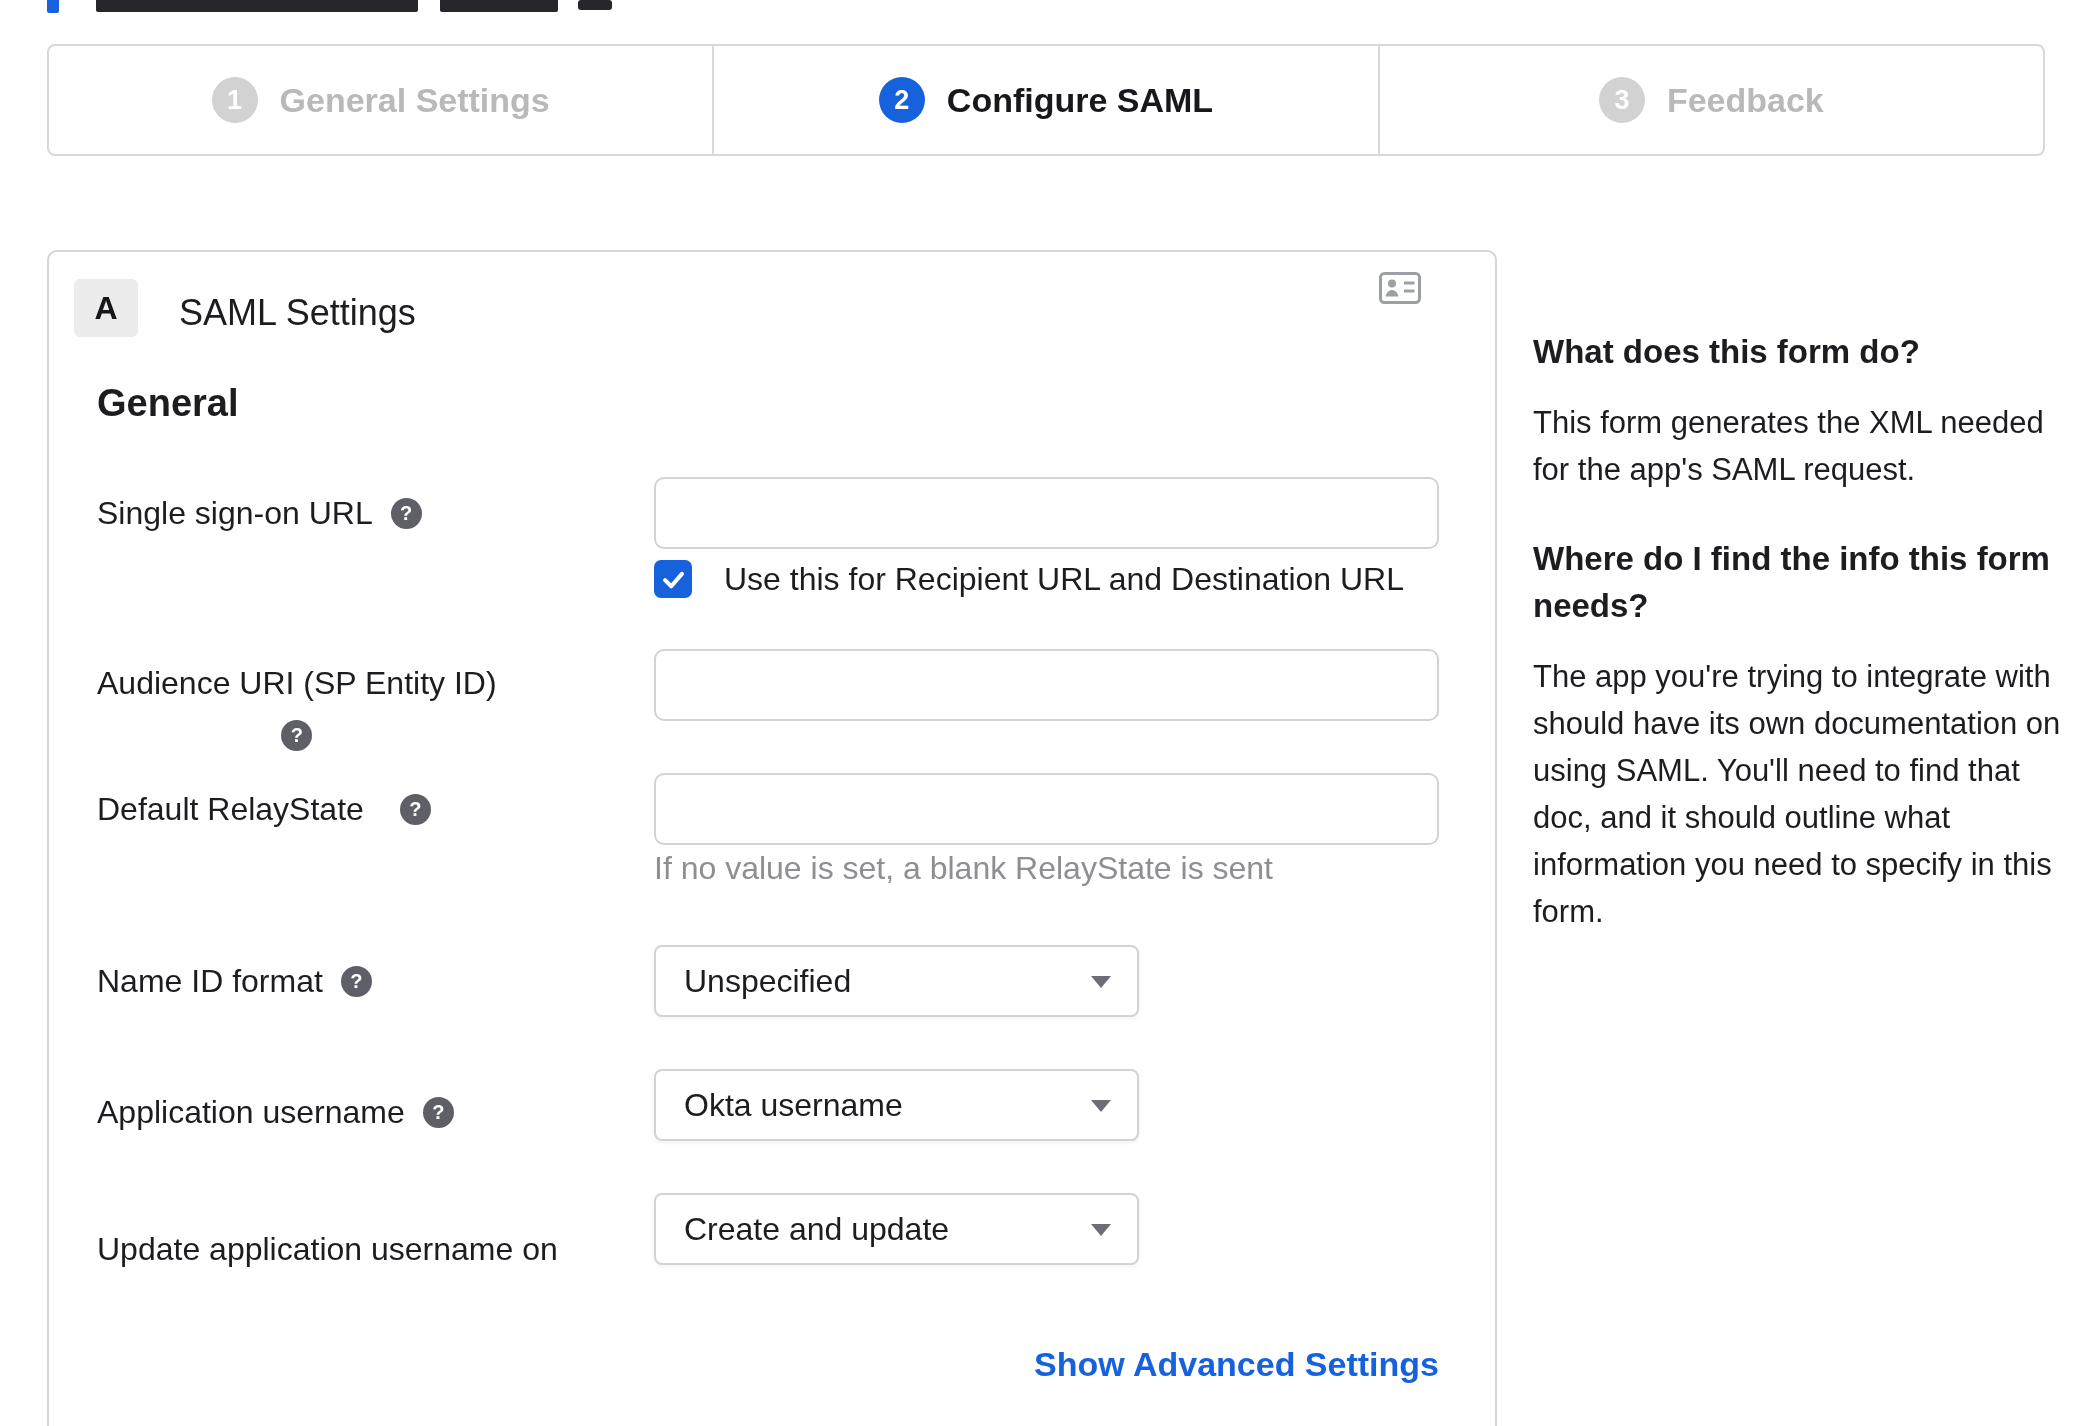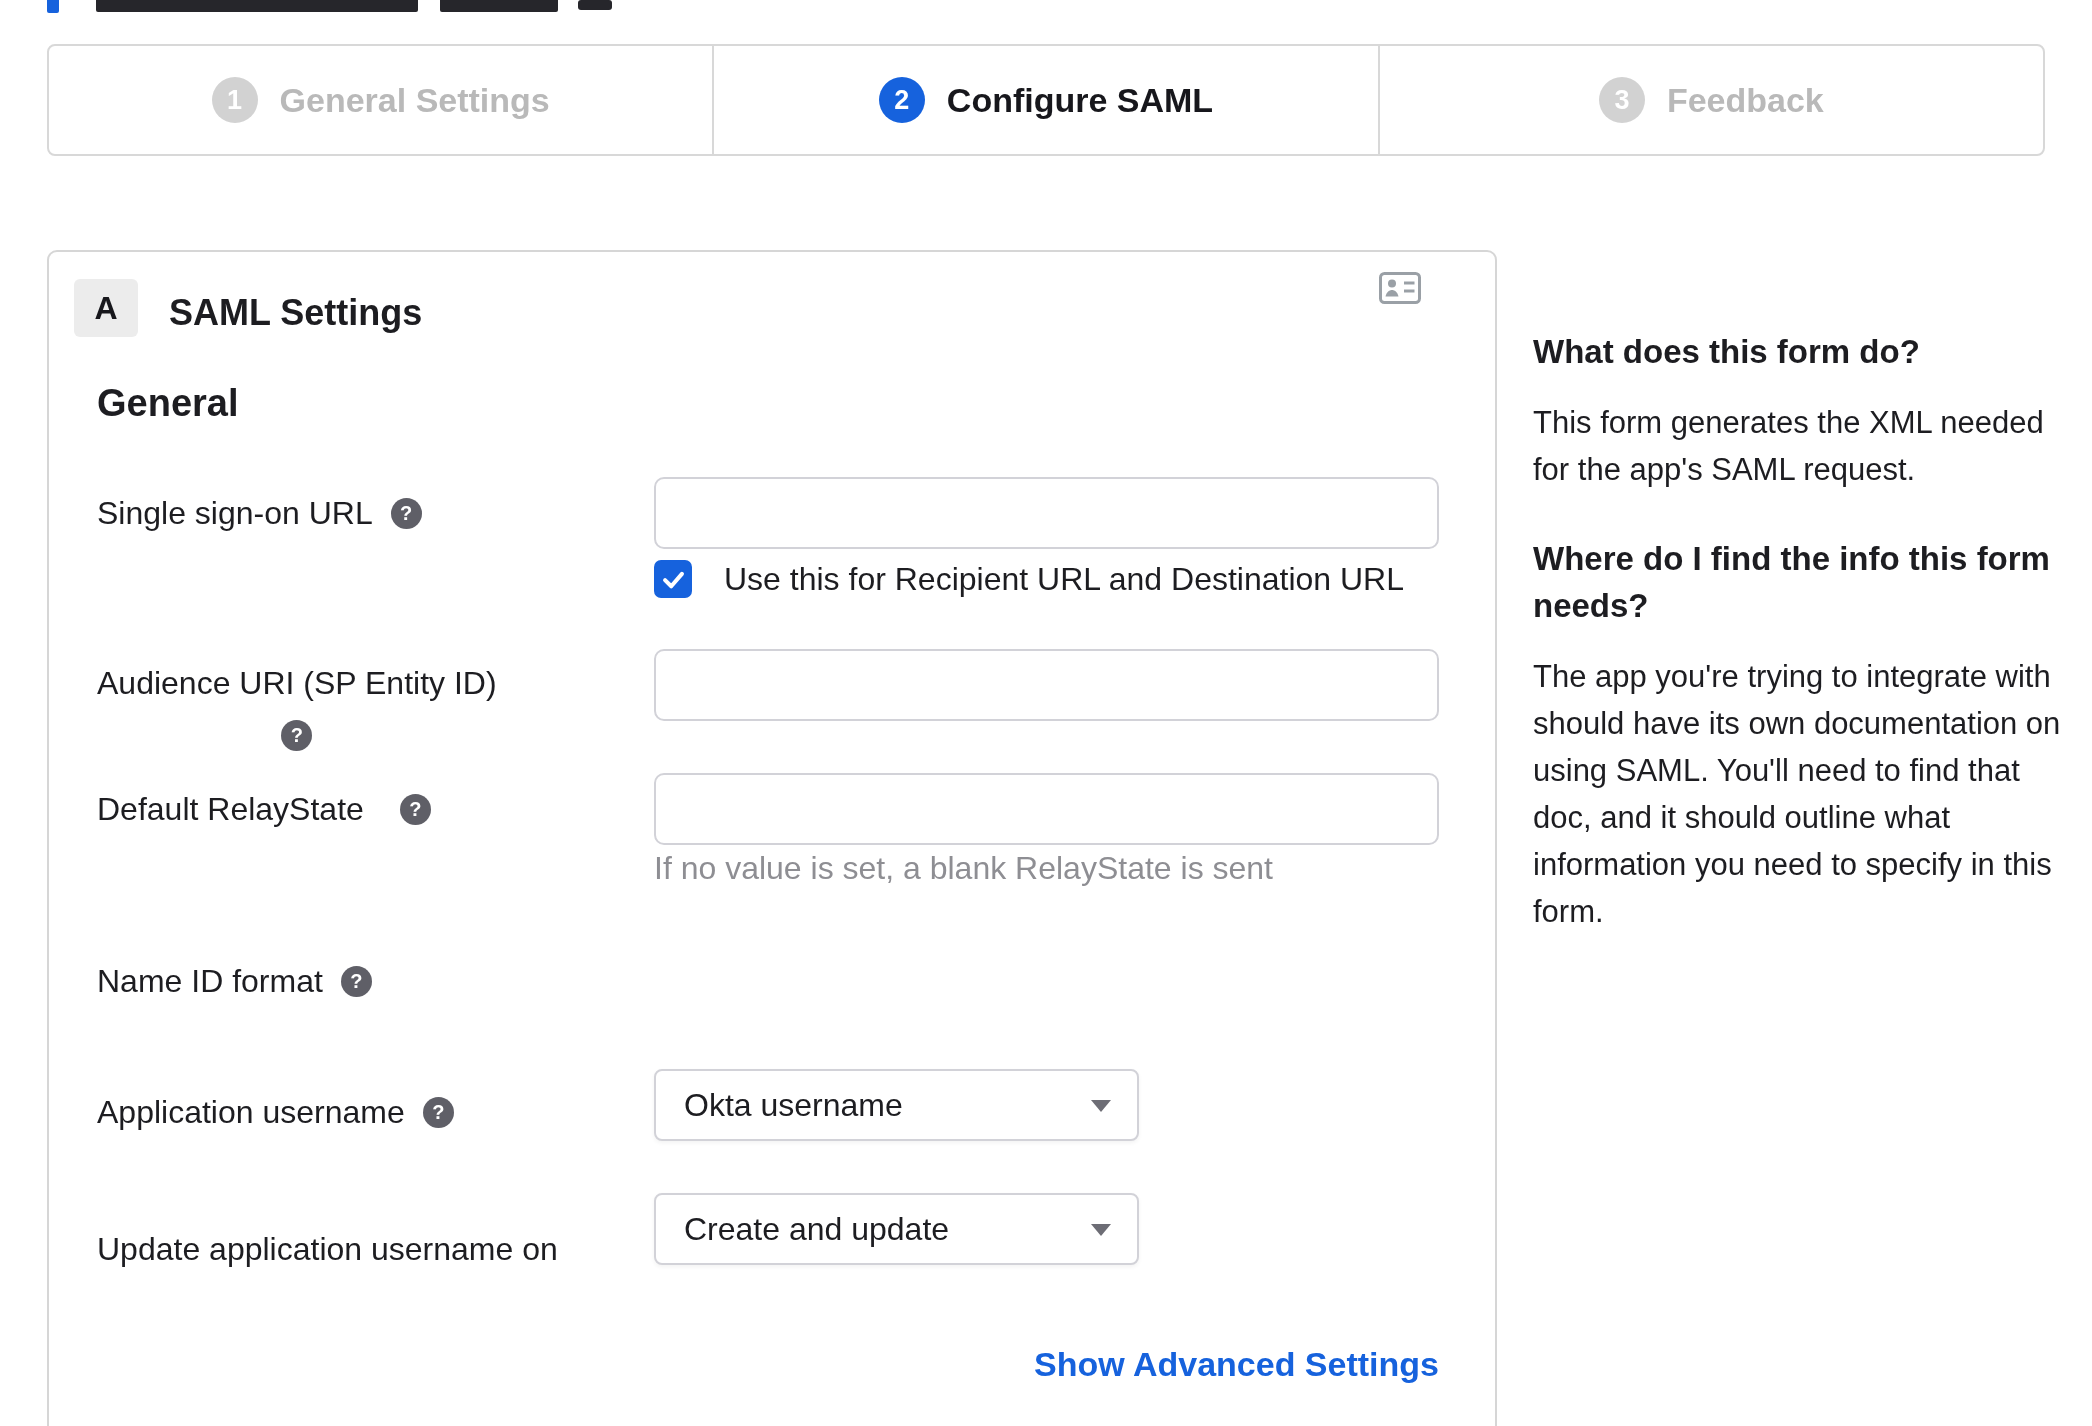--- a/index.html
+++ b/index.html
@@ -21,21 +21,21 @@
   .step.active .step-circle { background:#1662dd; }
   .step-label { font-size:34px; font-weight:bold; color:#b9b9b9; white-space:nowrap; }
   .step.active .step-label { color:#17171c; }
 
   
   .panel { position:absolute; left:47px; top:250px; width:1450px; height:1280px;
            border:2px solid #d6d6d6; border-radius:10px; background:#fff; }
   .badge { position:absolute; left:25px; top:27px; width:64px; height:58px; background:#ececec;
            border-radius:6px; display:flex; align-items:center; justify-content:center;
            font-size:32px; font-weight:bold; color:#17171c; }
-  .section-title { position:absolute; left:120px; top:40px; font-size:36px; font-weight:bold; }
+  .section-title { position:absolute; left:130px; top:40px; font-size:36px; font-weight:normal; }
   .group-title { position:absolute; left:48px; top:130px; font-size:38px; font-weight:bold;text-align:center; }
 
   .field-label { position:absolute; left:48px; height:40px; display:flex; align-items:center;
                  gap:18px; font-size:32px; white-space:nowrap; }
   .help { width:31px; height:31px; border-radius:50%; background:#5f5f67; color:#fff;
           font-size:20px; font-weight:bold; display:inline-flex; align-items:center;
           justify-content:center; flex:0 0 auto; }
 
   .text-input { position:absolute; left:605px; width:785px; height:72px; border:2px solid #d2d2d8;
                 border-radius:10px; background:#fff; font-family:inherit; font-size:32px;
@@ -129,20 +129,24 @@
       <span>Default RelayState</span>
       <span class="help">?</span>
     </div>
     <input class="text-input" style="top: 521px; padding-right: 26px;" type="text" value="">
     <div class="helper">If no value is set, a blank RelayState is sent</div>
 
     <div class="field-label" style="top:709px;">
       <span>Name ID format</span>
       <span class="help">?</span>
     </div>
+    <div class="select" style="top:693px;">
+      <span>Unspecified</span>
+      <span class="caret"></span>
+    </div>
 
     <div class="field-label" style="top:840px;">
       <span>Application username</span>
       <span class="help">?</span>
     </div>
     <div class="select" style="top:817px;">
       <span>Okta username</span>
       <span class="caret"></span>
     </div>
 

